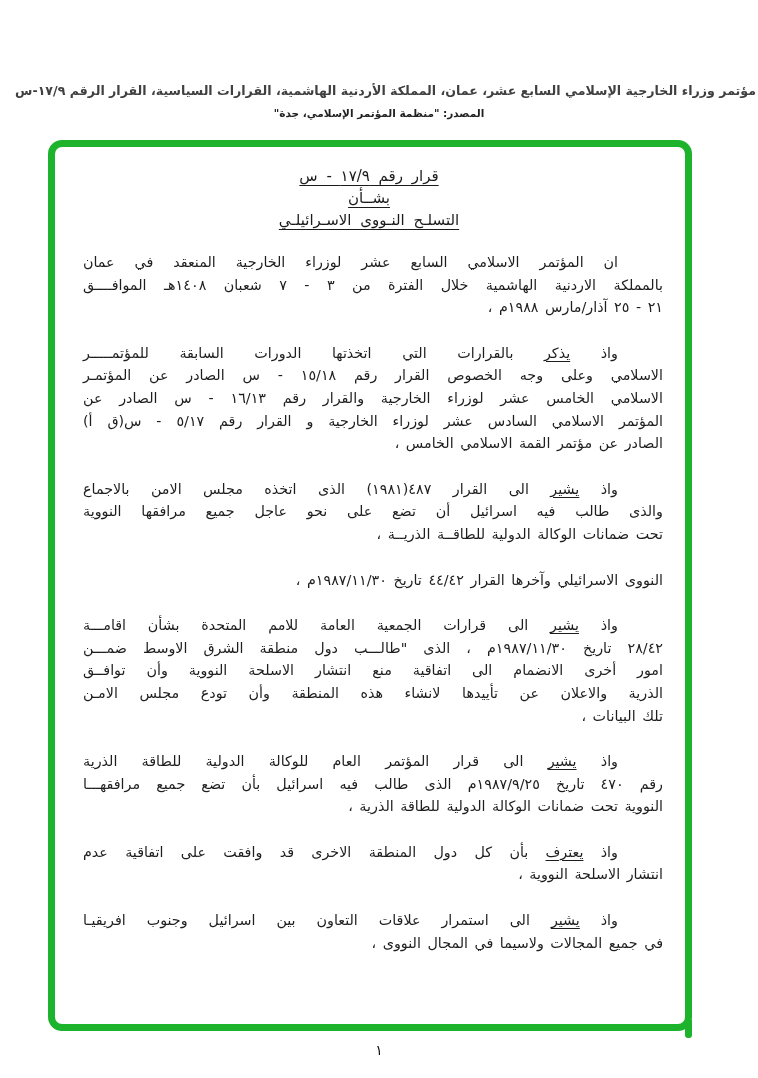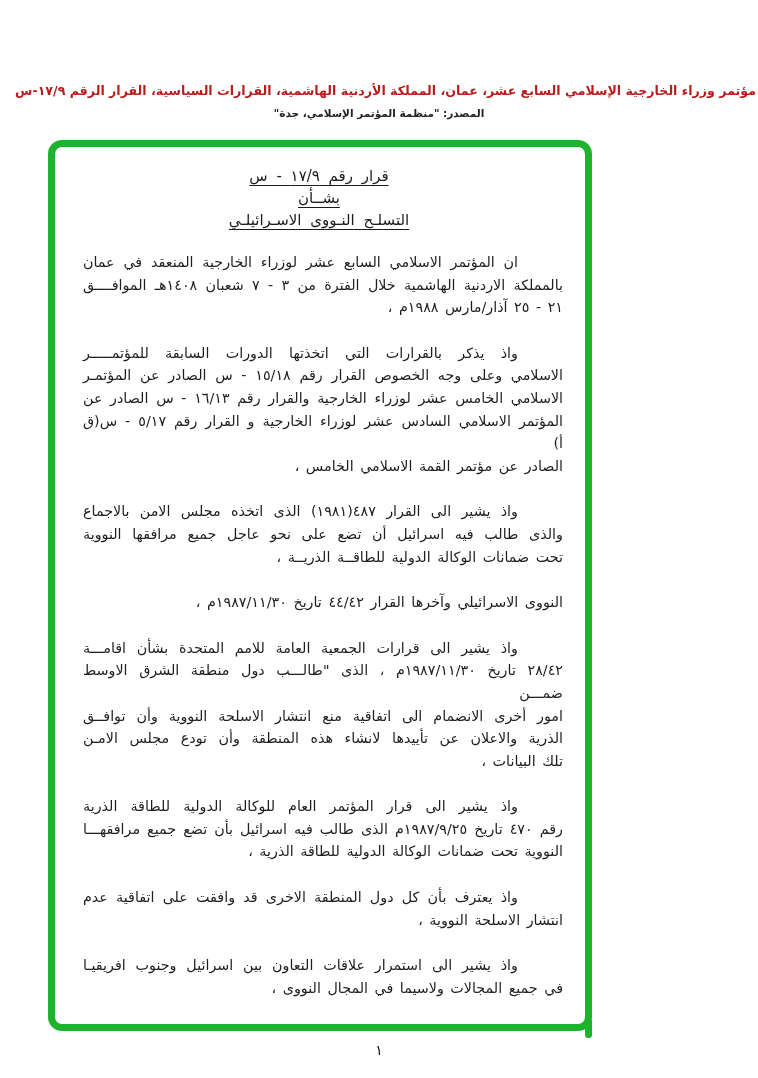--- a/index.html
+++ b/index.html
@@ -14,36 +14,36 @@
   
   .hdr1 {
     position: absolute;
     top: 83px; left: 0; right: 2px;
     direction: rtl;
     text-align: right;
     white-space: nowrap;
     font-weight: bold;
     font-size: 12.6px;
     letter-spacing: 0px;
-    color: #b91c1c;
+    color: #404040;
   }
   .hdr2 {
     position: absolute;
     top: 107px; left: 0; right: 0;
     direction: rtl;
     text-align: center;
     font-weight: bold;
     font-size: 10.5px;
     color: #222;
   }
   
   .frame {
     position: absolute;
     left: 48px; top: 140px;
-    width: 544px; height: 891px;
+    width: 644px; height: 891px;
     border: 7px solid #1db32c;
     border-radius: 14px;
     box-sizing: border-box;
     background: #fff;
   }
   .frame-stub {
     position: absolute;
     right: -7px; bottom: -14px;
     width: 7px; height: 18px;
     background: #1db32c;
@@ -76,20 +76,21 @@
     font-size: 14.3px;
     line-height: 22.6px;
     text-align: justify;
     text-align-last: justify;
     word-spacing: 2px;
     color: #1e1e1e;
   }
   .pline.first { text-indent: 45px; }
   .pline.last  { text-align-last: right; }
   .u {
+    text-decoration: underline;
     text-underline-offset: 3px;
     text-decoration-thickness: 1px;
   }
   
   .pageno {
     position: absolute;
     top: 1042px; left: 0; right: 0;
     text-align: center;
     font-size: 14px;
     color: #111;

